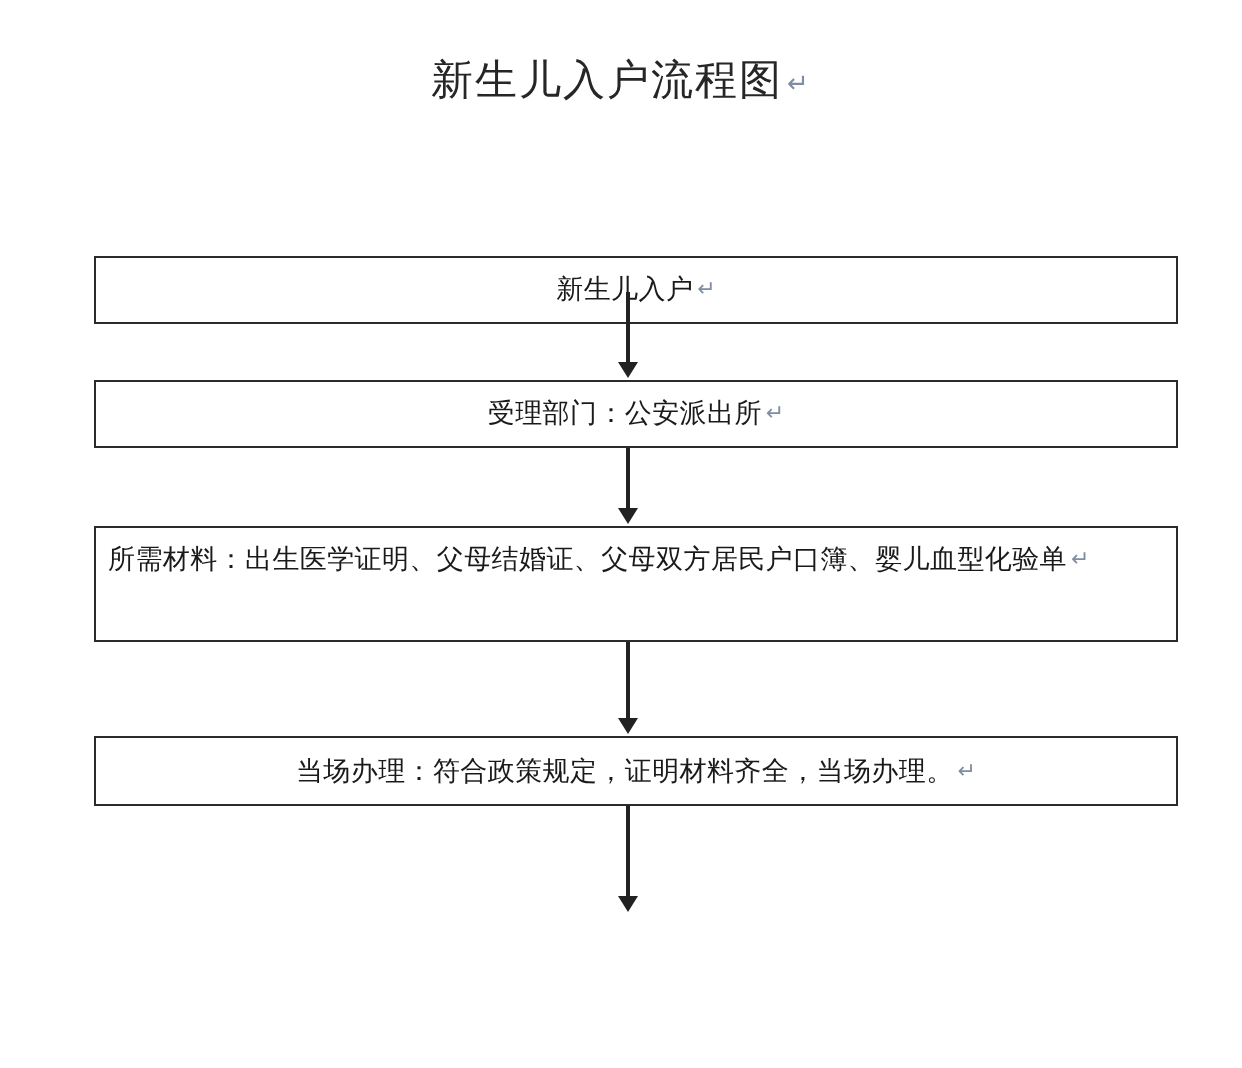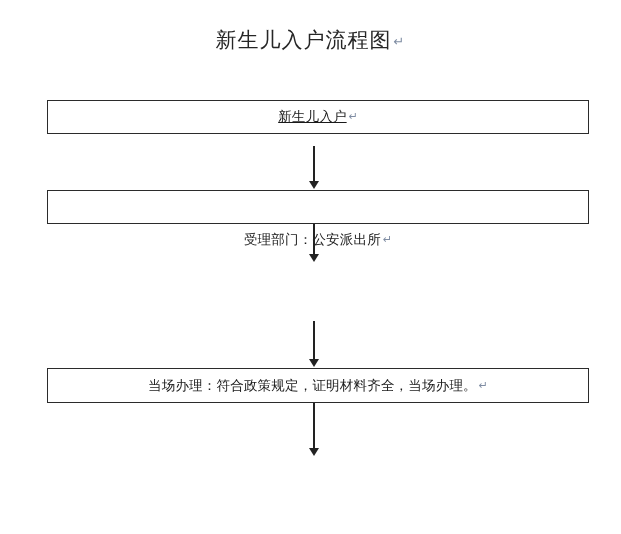--- a/index.html
+++ b/index.html
@@ -77,25 +77,25 @@
   
   .node-box.align-center .node-inner {
     text-align: center;
   }
   
   .node-box.align-left .node-inner {
     text-align: left;
     padding-left: 6px;
   }
 
-  #node-start       { top: 100px; height: 34px; text-decoration: underline; }
+  #node-start       { top: 128px; height: 34px; }
   #node-start .node-inner       { padding-top: 6px; }
 
   #node-department  { top: 190px; height: 34px; }
-  #node-department .node-inner  { padding-top: 6px; margin-top: 33px; }
+  #node-department .node-inner  { padding-top: 6px; }
 
   #node-materials   { top: 263px; height: 58px; }
   #node-materials .node-inner   { padding-top: 6px; }
 
   #node-timeframe   { top: 368px; height: 35px; }
   #node-timeframe .node-inner   { padding-top: 7px; }
 
   #node-finish      { top: 457px; height: 36px; }
   #node-finish .node-inner      { padding-top: 7px; }
 
@@ -162,20 +162,25 @@
     <div class="node-inner">
       <span class="node-label">受理部门：公安派出所</span><span class="para-mark">↵</span>
     </div>
   </div>
 
   <div class="connector" id="connector-2">
     <div class="stem"></div>
     <div class="head"></div>
   </div>
 
+  <div class="node-box align-left" id="node-materials">
+    <div class="node-inner">
+      <span class="node-label">所需材料：出生医学证明、父母结婚证、父母双方居民户口簿、婴儿血型化验单</span><span class="para-mark">↵</span>
+    </div>
+  </div>
 
   <div class="connector" id="connector-3">
     <div class="stem"></div>
     <div class="head"></div>
   </div>
 
   <div class="node-box align-center" id="node-timeframe">
     <div class="node-inner">
       <span class="node-label">当场办理：符合政策规定，证明材料齐全，当场办理。</span><span class="para-mark">↵</span>
     </div>

